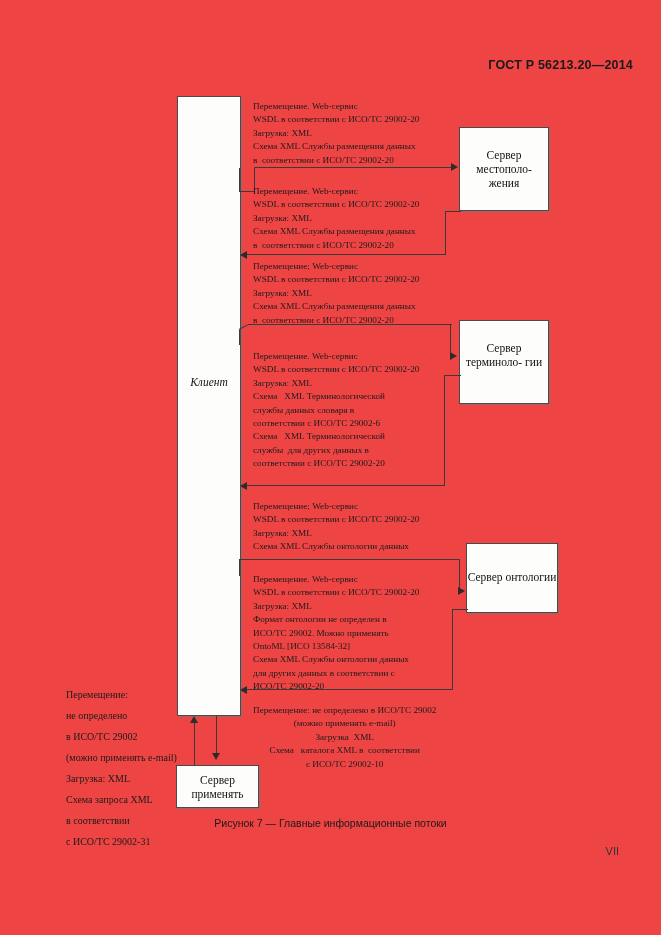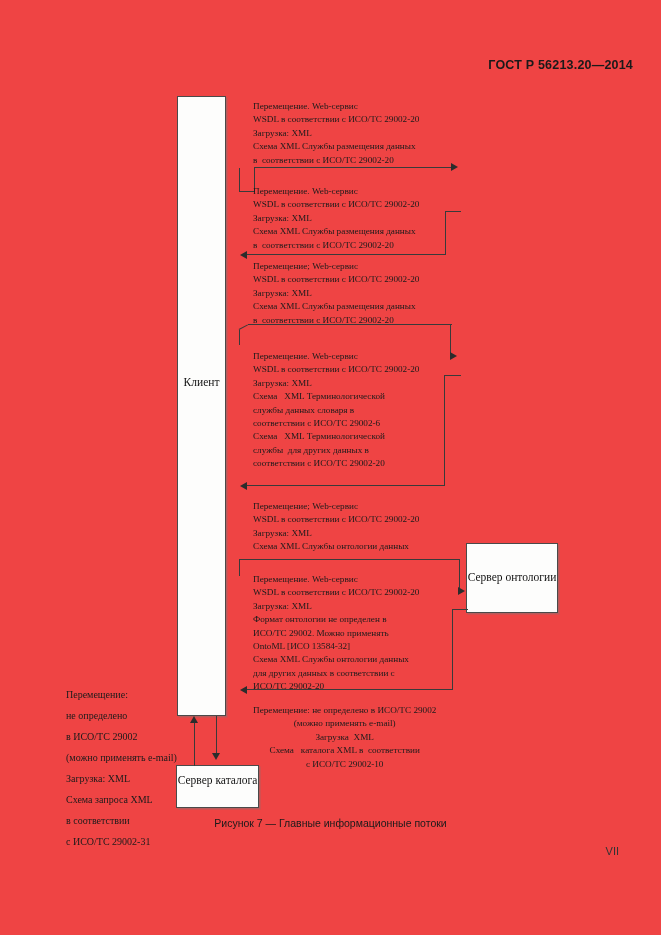--- a/index.html
+++ b/index.html
@@ -56,21 +56,21 @@
   }
   .box-label {
     position: absolute;
     left: 0;
     width: 100%;
     text-align: center;
     font-size: 11.5px;
     line-height: 14px;
     color: #121212;
   }
-  #client-box { left: 177px; top: 96px; width: 49px; height: 620px; }
+  #client-box { left: 177px; top: 96px; width: 64px; height: 620px; font-style: italic; }
   #client-label { top: 278px; }
 
   #loc-box   { left: 459px; top: 127px; width: 90px; height: 84px; }
   #loc-label { top: 20px; }
 
   #term-box  { left: 459px; top: 320px; width: 90px; height: 84px; }
   #term-label{ top: 20px; }
 
   #onto-box  { left: 466px; top: 543px; width: 92px; height: 70px; }
   #onto-label{ top: 26px; }
@@ -125,30 +125,40 @@
 <body>
 
 <div id="page">
 
   <div class="std-header">ГОСТ Р 56213.20—2014</div>
 
   <div class="box" id="client-box">
     <div class="box-label" id="client-label">Клиент</div>
   </div>
 
-
+  <div class="box" id="loc-box">
+    <div class="box-label" id="loc-label">Сервер
+местополо-
+жения</div>
+  </div>
+
+  <div class="box" id="term-box">
+    <div class="box-label" id="term-label">Сервер
+терминоло-
+гии</div>
+  </div>
 
   <div class="box" id="onto-box">
     <div class="box-label" id="onto-label">Сервер
 онтологии</div>
   </div>
 
   <div class="box" id="cat-box">
     <div class="box-label" id="cat-label">Сервер
-каталога</div>
+применять</div>
   </div>
 
   <div class="note" style="left:253px; top:100px;">Перемещение. Web-сервис
 WSDL в соответствии с ИСО/ТС 29002-20
 Загрузка: XML
 Схема XML Службы размещения данных
 в  соответствии с ИСО/ТС 29002-20</div>
   <div class="vline" style="left:239px; top:168px; height:24px;"></div>
   <div class="hline" style="left:239px; top:191px; width:16px;"></div>
   <div class="vline" style="left:254px; top:167px; height:25px;"></div>

